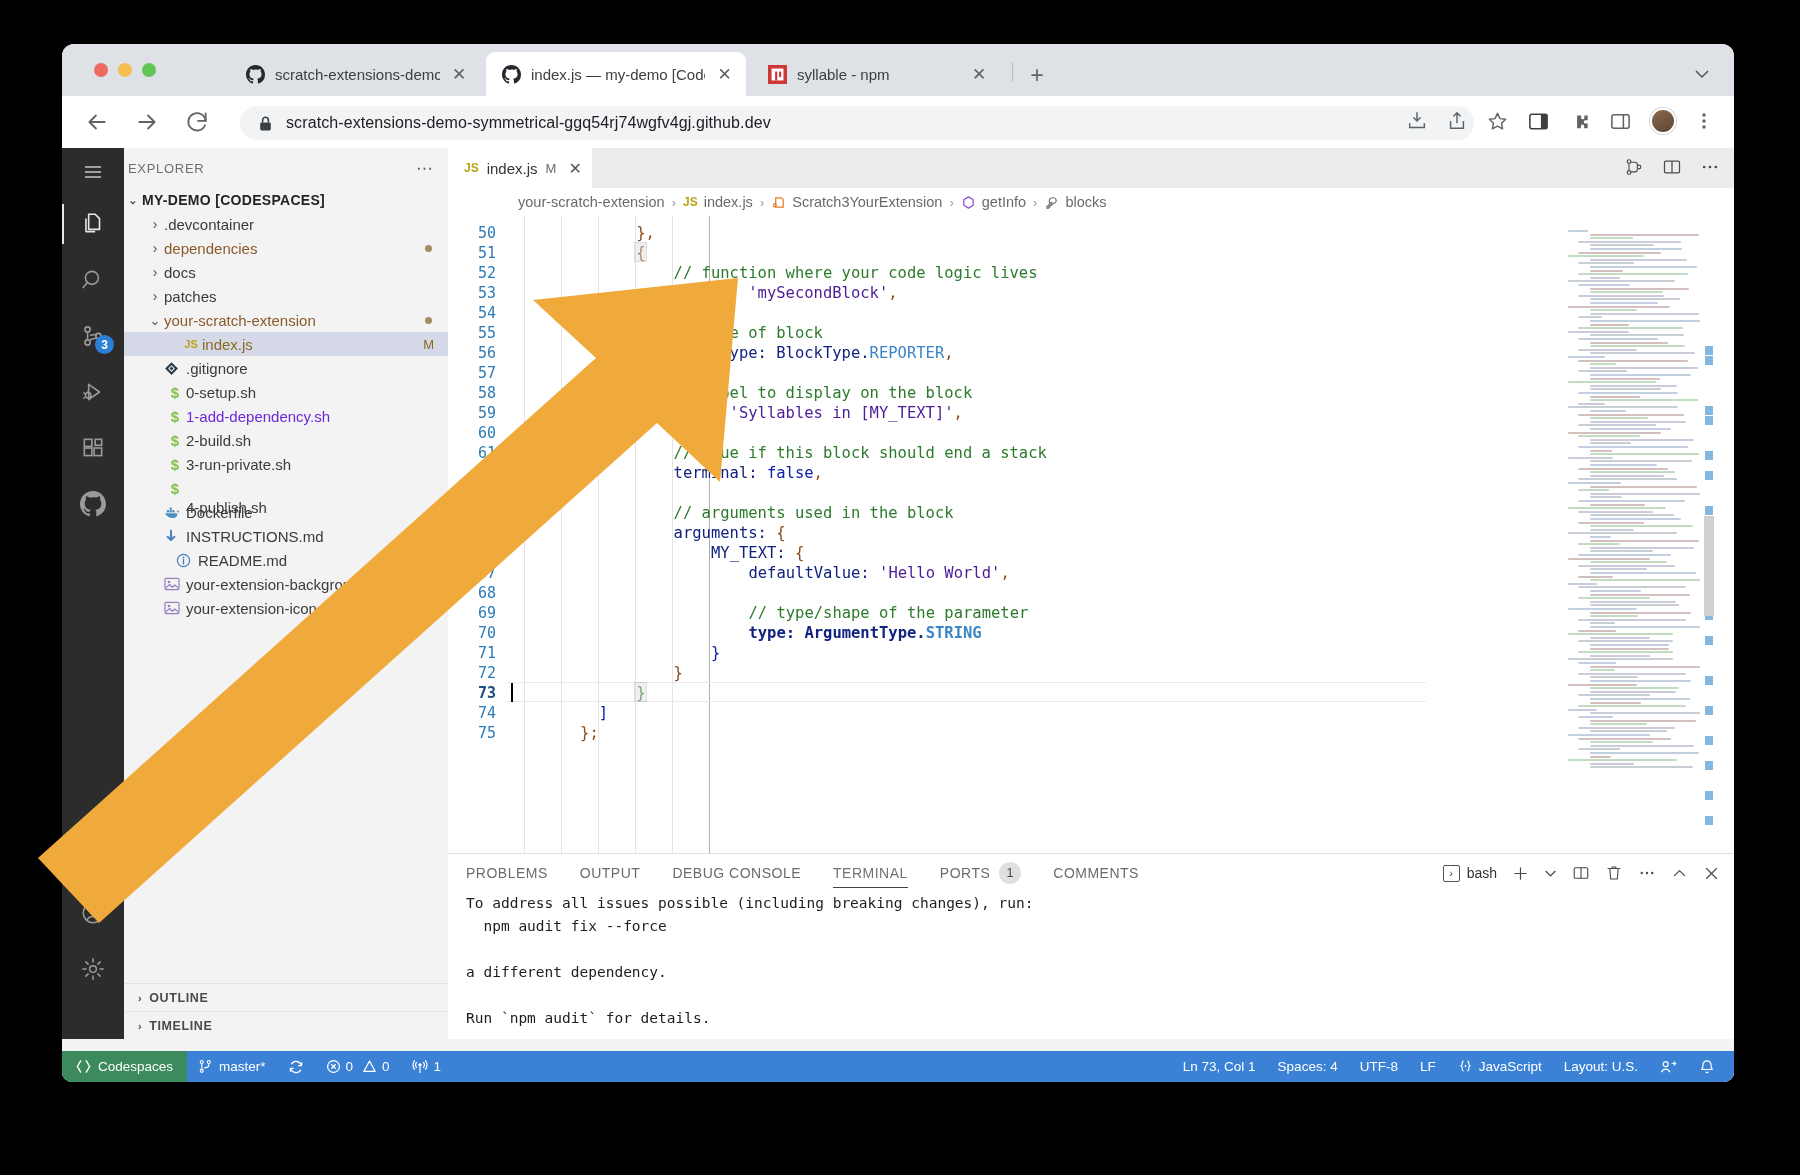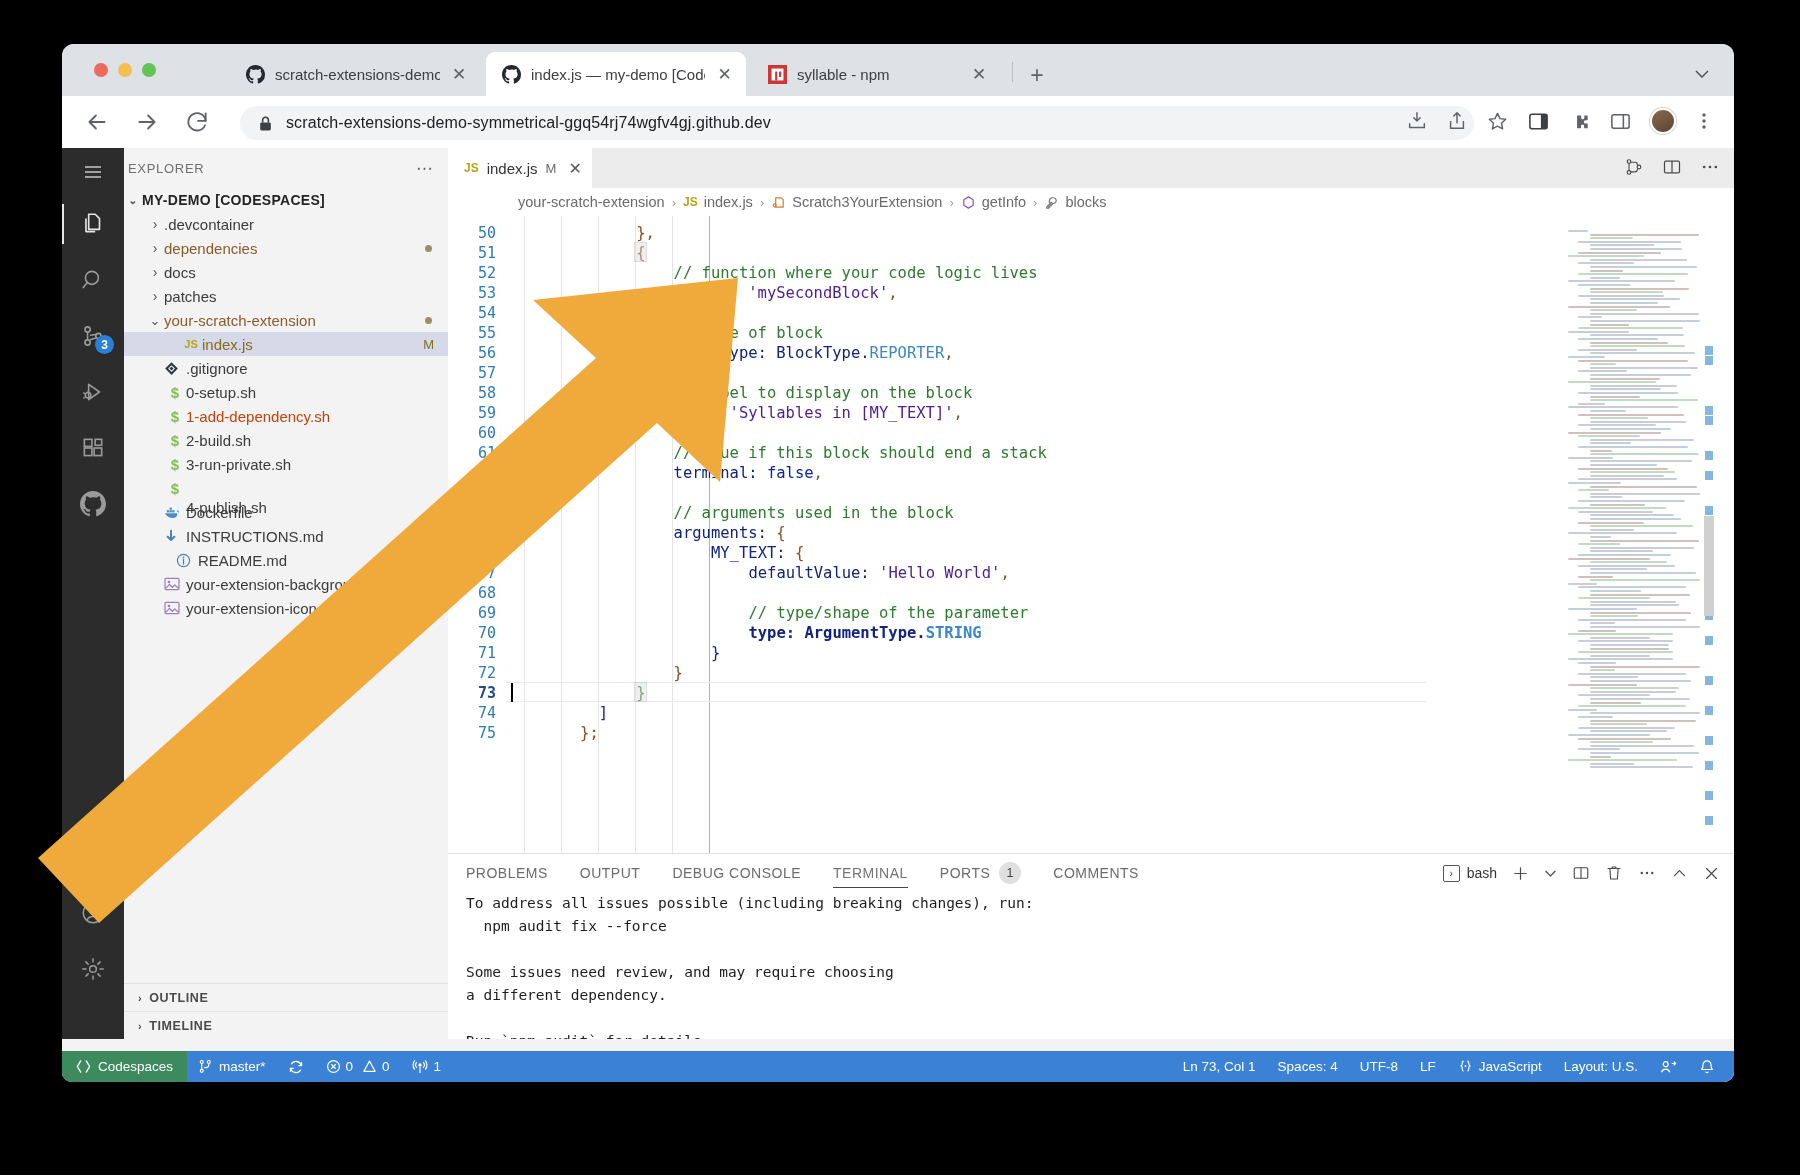--- a/index.html
+++ b/index.html
@@ -390,21 +390,21 @@
                 <span class="fname" style="color: rgb(59, 59, 59);">.gitignore</span>
               </div>
               <div class="tree-row" style="top: 192px; position: absolute; left: 0px; width: 324px;">
                 <span class="tw" style="margin-left: 22px;"></span>
                 <span class="ficon" style="color: rgb(127, 191, 74); font-size: 15px;">$</span>
                 <span class="fname" style="color: rgb(59, 59, 59);">0-setup.sh</span>
               </div>
               <div class="tree-row" style="top: 216px; position: absolute; left: 0px; width: 324px;">
                 <span class="tw" style="margin-left: 22px;"></span>
                 <span class="ficon" style="color: rgb(127, 191, 74); font-size: 15px;">$</span>
-                <span class="fname" style="color: #c2410c;">1-add-dependency.sh</span>
+                <span class="fname" style="color: #6d28d9;">1-add-dependency.sh</span>
               </div>
               <div class="tree-row" style="top: 240px; position: absolute; left: 0px; width: 324px;">
                 <span class="tw" style="margin-left: 22px;"></span>
                 <span class="ficon" style="color: rgb(127, 191, 74); font-size: 15px;">$</span>
                 <span class="fname" style="color: rgb(59, 59, 59);">2-build.sh</span>
               </div>
               <div class="tree-row" style="top: 264px; position: absolute; left: 0px; width: 324px;">
                 <span class="tw" style="margin-left: 22px;"></span>
                 <span class="ficon" style="color: rgb(127, 191, 74); font-size: 15px;">$</span>
                 <span class="fname" style="color: rgb(59, 59, 59);">3-run-private.sh</span>
@@ -842,21 +842,20 @@
                 <path d="M5 5l14 14M19 5L5 19" stroke="#4a4a4a" stroke-width="1.7" stroke-linecap="round"></path>
               </svg>
           </div>
         </div>
 
         <div class="term">
           <div id="term-lines">
               <div class="ln0">To address all issues possible (including breaking changes), run:</div>
               <div class="ln0">  npm audit fix --force</div>
               <div class="ln0">&nbsp;</div>
-              <div class="ln0">Some issues need review, and may require choosing</div>
               <div class="ln0">a different dependency.</div>
               <div class="ln0">&nbsp;</div>
               <div class="ln0">Run `npm audit` for details.</div>
             </div>
 
         </div>
       </div>
 
       <div class="statusbar">
         <div class="sb-cs">

